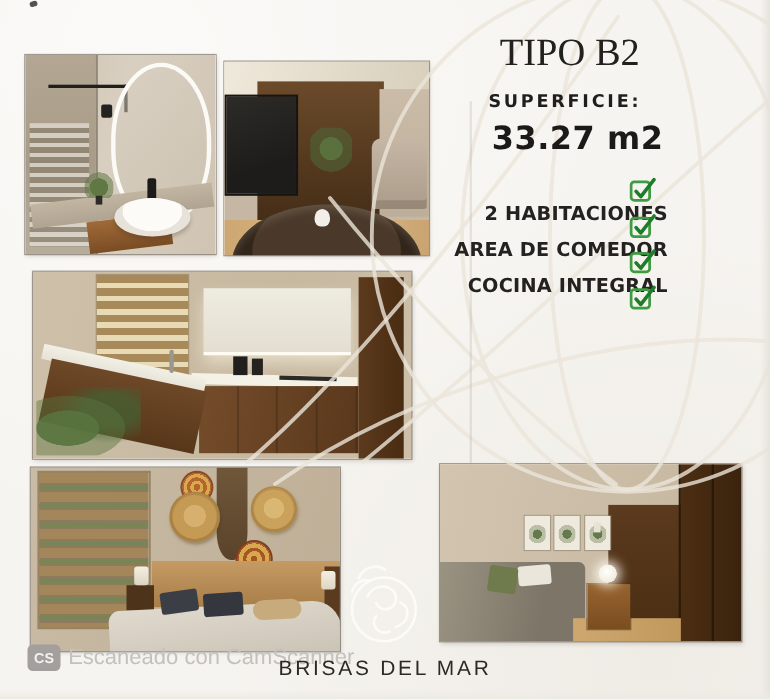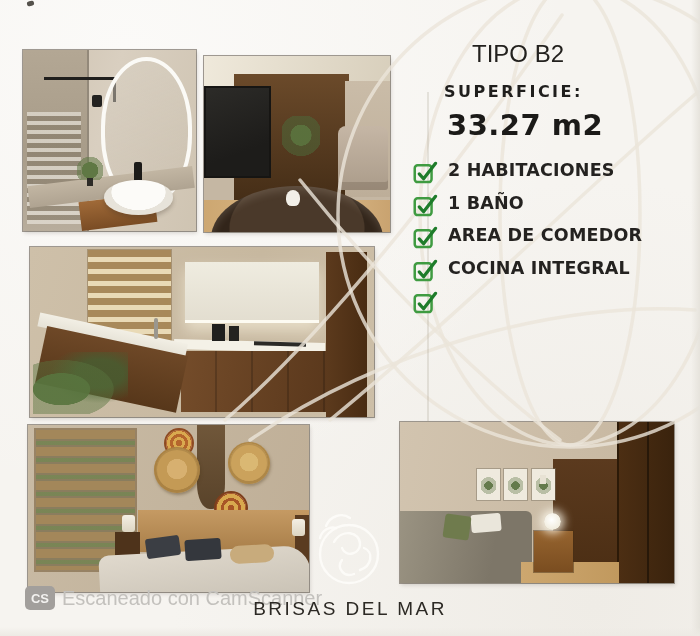--- a/index.html
+++ b/index.html
@@ -107,28 +107,28 @@
   .p5-print.a{left:28%;} .p5-print.b{left:38%;} .p5-print.c{left:48%;}
   .p5-bed{left:0;top:55%;width:48%;height:45%;background:linear-gradient(100deg,#9a9382,#7d7668 70%);border-radius:0 6px 0 0;}
   .p5-pillowW{left:26%;top:57%;width:30px;height:18px;background:#eae6db;border-radius:3px;transform:rotate(-5deg);}
   .p5-pillowG{left:16%;top:58%;width:26px;height:24px;background:#6f7b4d;border-radius:3px;transform:rotate(8deg);}
   .p5-floor{left:44%;bottom:0;width:36%;height:13%;background:linear-gradient(90deg,#cda76f,#c1995e);}
   .p5-stand{left:49%;top:68%;width:14%;height:25%;background:linear-gradient(#96642f,#7a4d20);box-shadow:0 0 0 1px rgba(70,45,20,.5);}
   .p5-lamp{left:52.5%;top:56.5%;width:17px;height:17px;border-radius:50%;
     background:radial-gradient(circle at 45% 40%,#ffffff,#f1ecdd 70%);box-shadow:0 0 10px 3px rgba(255,252,240,.85);}
   .p5-switch{left:51%;top:33%;width:6px;height:9px;background:#e8e2d4;}
   
-  .title{position:absolute;left:408px;top:40px;width:220px;text-align:center;z-index:4;
-    font-family:Liberation Sans, sans-serif;font-size:24px;color:#23211e;}
+  .title{position:absolute;left:408px;top:28px;width:220px;text-align:center;z-index:4;
+    font-family:Liberation Serif, serif;font-size:35px;color:#23211e;}
   .superficie{position:absolute;left:444px;top:82px;z-index:4;
     font-family:"DejaVu Sans",sans-serif;font-weight:bold;font-size:16px;letter-spacing:2.5px;color:#1f1e1c;}
   .area-value{position:absolute;left:447px;top:108px;z-index:4;
     font-family:"DejaVu Sans",sans-serif;font-weight:bold;font-size:29px;color:#1b1a18;letter-spacing:.5px;}
   .checklist{position:absolute;left:413px;top:160px;z-index:4;}
-  .chk-item{display:flex;align-items:flex-start;height:32.5px;}
+  .chk-item{display:flex;align-items:flex-end;height:32.5px;flex-direction:column;}
   .chk-icon{width:25px;height:25px;margin-right:10px;flex:none;}
   .chk-label{font-family:"DejaVu Sans",sans-serif;font-weight:bold;font-size:17.5px;
     color:#242220;letter-spacing:.2px;white-space:nowrap;}
   
   .balloon-watermark{position:absolute;inset:0;z-index:2;pointer-events:none;}
   .brand-watermark{position:absolute;left:48px;top:352px;z-index:3;white-space:nowrap;pointer-events:none;
     font-family:"Liberation Serif",serif;font-size:62px;letter-spacing:6px;
     color:rgba(216,210,198,.48);-webkit-text-stroke:1px rgba(146,138,124,.30);}
   .ornament-logo{position:absolute;left:314px;top:508px;z-index:4;pointer-events:none;}
   .crease{position:absolute;left:427px;top:92px;width:2px;height:330px;background:rgba(160,150,133,.22);z-index:2;}
@@ -259,29 +259,20 @@
       </span>
       <span class="chk-label">2 HABITACIONES</span>
     </div>
     <div class="chk-item">
       <span class="chk-icon">
         <svg viewBox="0 0 26 26" width="25" height="25">
             <rect x="1.8" y="5.5" width="17.5" height="17.5" rx="3" fill="none" stroke="#3f9b41" stroke-width="2.6"></rect>
             <path d="M6.5 14.5 L11 19.5 L23.5 3.5" fill="none" stroke="#1e7c2a" stroke-width="3.4" stroke-linecap="round" stroke-linejoin="round"></path>
           </svg>
       </span>
-      <span class="chk-label">1 BAÑO</span>
-    </div>
-    <div class="chk-item">
-      <span class="chk-icon">
-        <svg viewBox="0 0 26 26" width="25" height="25">
-            <rect x="1.8" y="5.5" width="17.5" height="17.5" rx="3" fill="none" stroke="#3f9b41" stroke-width="2.6"></rect>
-            <path d="M6.5 14.5 L11 19.5 L23.5 3.5" fill="none" stroke="#1e7c2a" stroke-width="3.4" stroke-linecap="round" stroke-linejoin="round"></path>
-          </svg>
-      </span>
       <span class="chk-label">AREA DE COMEDOR</span>
     </div>
     <div class="chk-item">
       <span class="chk-icon">
         <svg viewBox="0 0 26 26" width="25" height="25">
             <rect x="1.8" y="5.5" width="17.5" height="17.5" rx="3" fill="none" stroke="#3f9b41" stroke-width="2.6"></rect>
             <path d="M6.5 14.5 L11 19.5 L23.5 3.5" fill="none" stroke="#1e7c2a" stroke-width="3.4" stroke-linecap="round" stroke-linejoin="round"></path>
           </svg>
       </span>
       <span class="chk-label">COCINA INTEGRAL</span>

